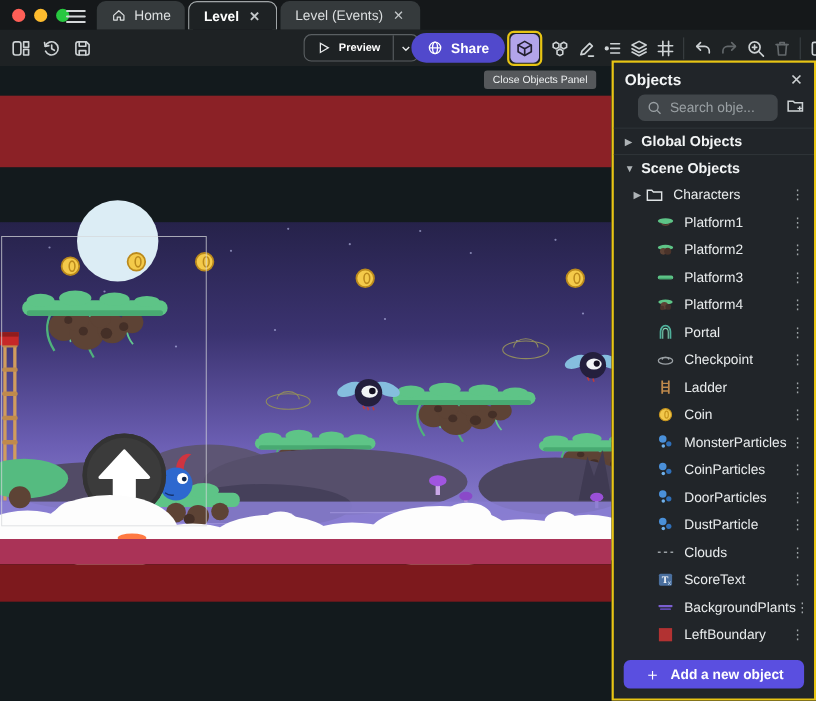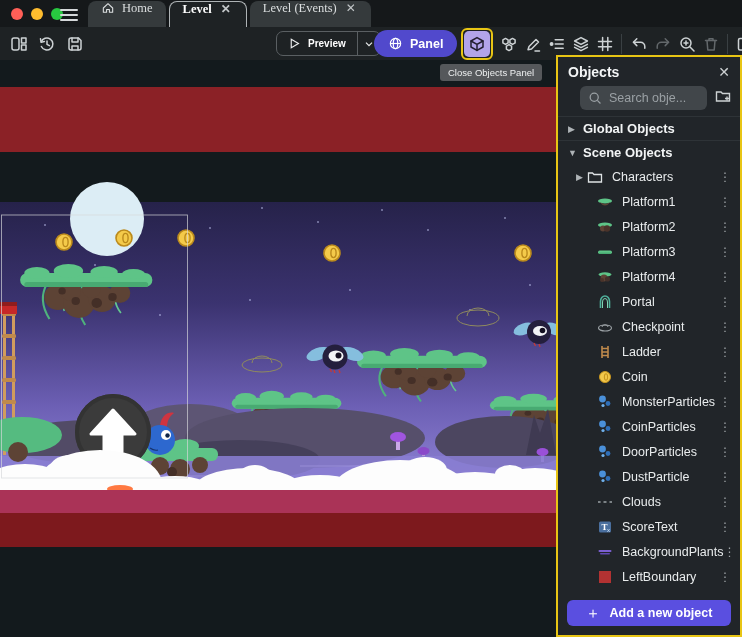--- a/index.html
+++ b/index.html
@@ -8,22 +8,22 @@
   .app { position:relative; width:742px; height:637px; background:#131a1d; }
 
   
   .titlebar { position:relative; height:27px; background:#15181a; z-index:6; }
   .traffic { position:absolute; left:11px; top:8px; display:flex; gap:8px; }
   .tl-dot { width:12px; height:12px; border-radius:50%; }
   .tl-red{background:#ff5f57}.tl-yellow{background:#febc2e}.tl-green{background:#28c840}
   .burger { position:absolute; left:60px; top:6px; width:18px; height:15px; cursor:pointer; }
   .burger i { display:block; height:2px; background:#d5d8da; margin:3px 0; border-radius:1px; }
   .tabs { position:absolute; left:88px; bottom:0; display:flex; gap:3px; height:26px; }
-  .tab { display:flex; gap:7px; padding:0 13px; height:26px;
-         border-radius:8px 8px 0 0; background:#353a3c; color:#dcdfe0; font-size:12.5px; cursor:pointer;font-family:Liberation Serif, serif; }
+  .tab { display:flex; align-items:center; gap:7px; padding:0 13px; height:26px;
+         border-radius:8px 8px 0 0; background:#353a3c; color:#dcdfe0; font-size:12.5px; cursor:pointer; }
   .tab.active { background:#1e2224; border:1px solid #aeb3b5; border-bottom:none;
                 color:#fff; font-weight:bold; }
   .tab .x { color:#c3c7c9; font-size:12px; line-height:1; padding:1px 2px; }
   .tab svg { width:14px; height:14px; }
 
   
   .toolbar { position:relative; height:33px; background:#1e2224; z-index:6; }
   .tb-left { position:absolute; left:7px; top:0; height:33px; display:flex; align-items:center; gap:5px; }
   .icon-btn { width:23px; height:24px; display:flex; align-items:center; justify-content:center;
               border-radius:4px; cursor:pointer; }
@@ -161,21 +161,21 @@
           </svg>
       </div>
     </div>
 
     <div class="share-btn">
       <svg viewBox="0 0 18 18">
           <circle cx="9" cy="9" r="6.2"></circle>
           <ellipse cx="9" cy="9" rx="2.7" ry="6.2"></ellipse>
           <path d="M3 9h12"></path>
         </svg>
-      <span>Panel</span>
+      <span>Share</span>
     </div>
 
     <div class="tb-right">
       <div class="hl-box">
         <div class="icon-btn active-cube">
           <svg viewBox="0 0 18 18">
               <path d="M9 2.6L15 6v6l-6 3.4L3 12V6z"></path>
               <path d="M3 6l6 3.4L15 6M9 9.4V15.4"></path>
             </svg>
         </div>

